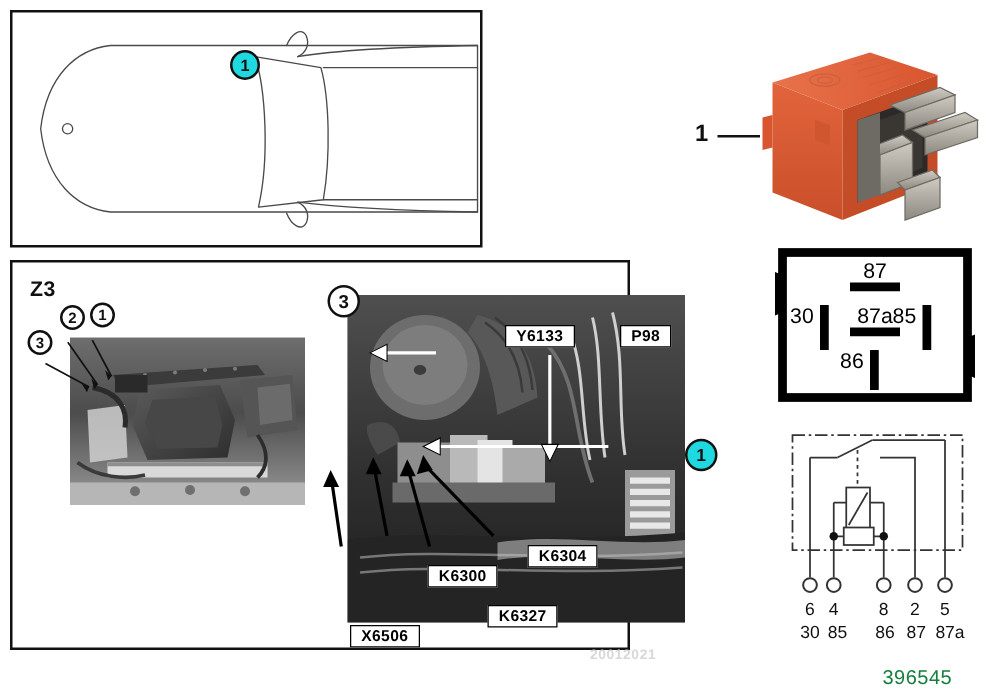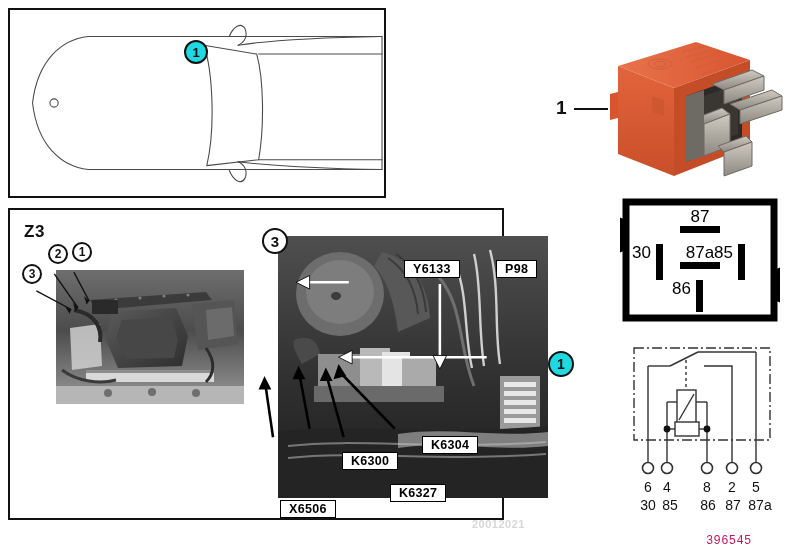--- a/index.html
+++ b/index.html
@@ -44,22 +44,22 @@
   .ovl{position:absolute;left:0;top:0;width:100%;height:100%;pointer-events:none;}
 
   
   #relay-photo{position:absolute;left:600px;top:26px;width:190px;height:160px;}
   #relay-one{position:absolute;left:556px;top:97px;font-size:19px;font-weight:bold;}
   #relay-one-line{position:absolute;left:574px;top:108px;width:34px;height:2px;background:#111;}
 
   #pin-panel{position:absolute;left:620px;top:196px;width:160px;height:128px;}
   #schem-panel{position:absolute;left:620px;top:344px;width:165px;height:170px;}
 
-  #refno{position:absolute;left:706px;top:534px;font-size:12px;color:#be185d;
-         letter-spacing:.4px;font-family:Liberation Mono, monospace;}
+  #refno{position:absolute;left:706px;top:534px;font-size:16px;color:#15803d;
+         letter-spacing:.4px;}
 </style>
 </head>
 <body>
 
 <div class="panel" id="car-panel">
   <svg id="car-svg" viewBox="0 0 378 190">
     <g fill="none" stroke="#4a4a4a" stroke-width="1.1" stroke-linejoin="round" stroke-linecap="round">
 
       <path d="M78 27 C50 30 26 52 21 95 C26 138 50 160 78 163 L378 163 L378 27 Z"></path>
 

